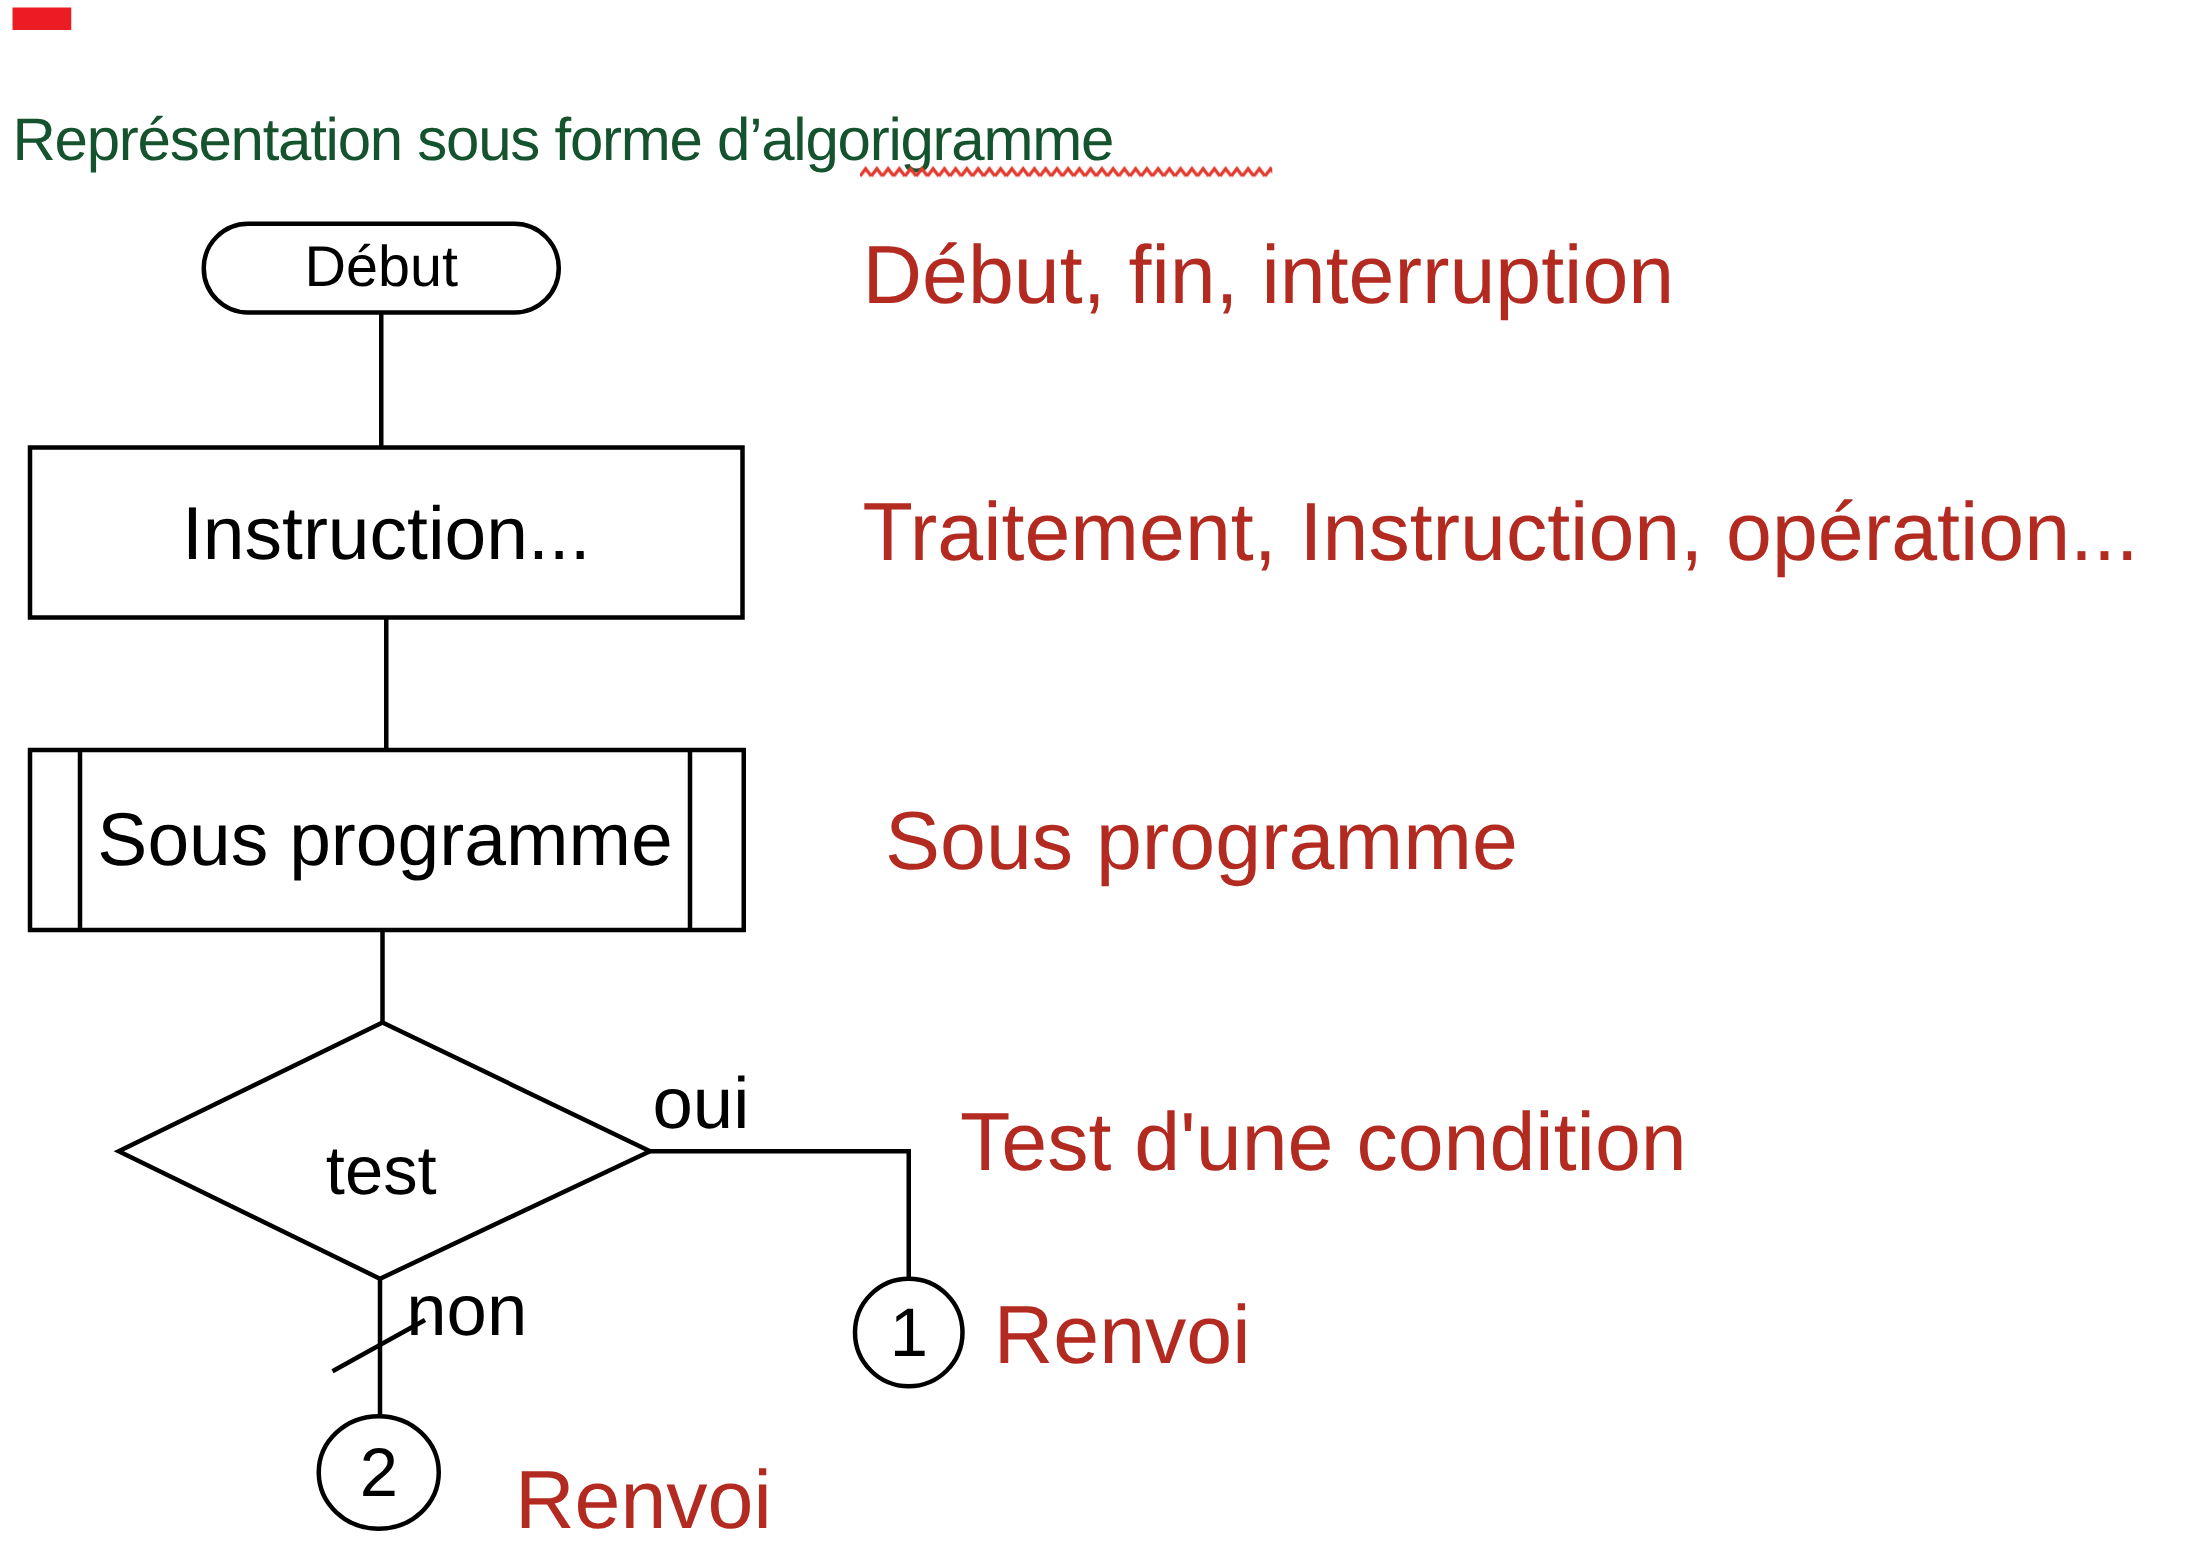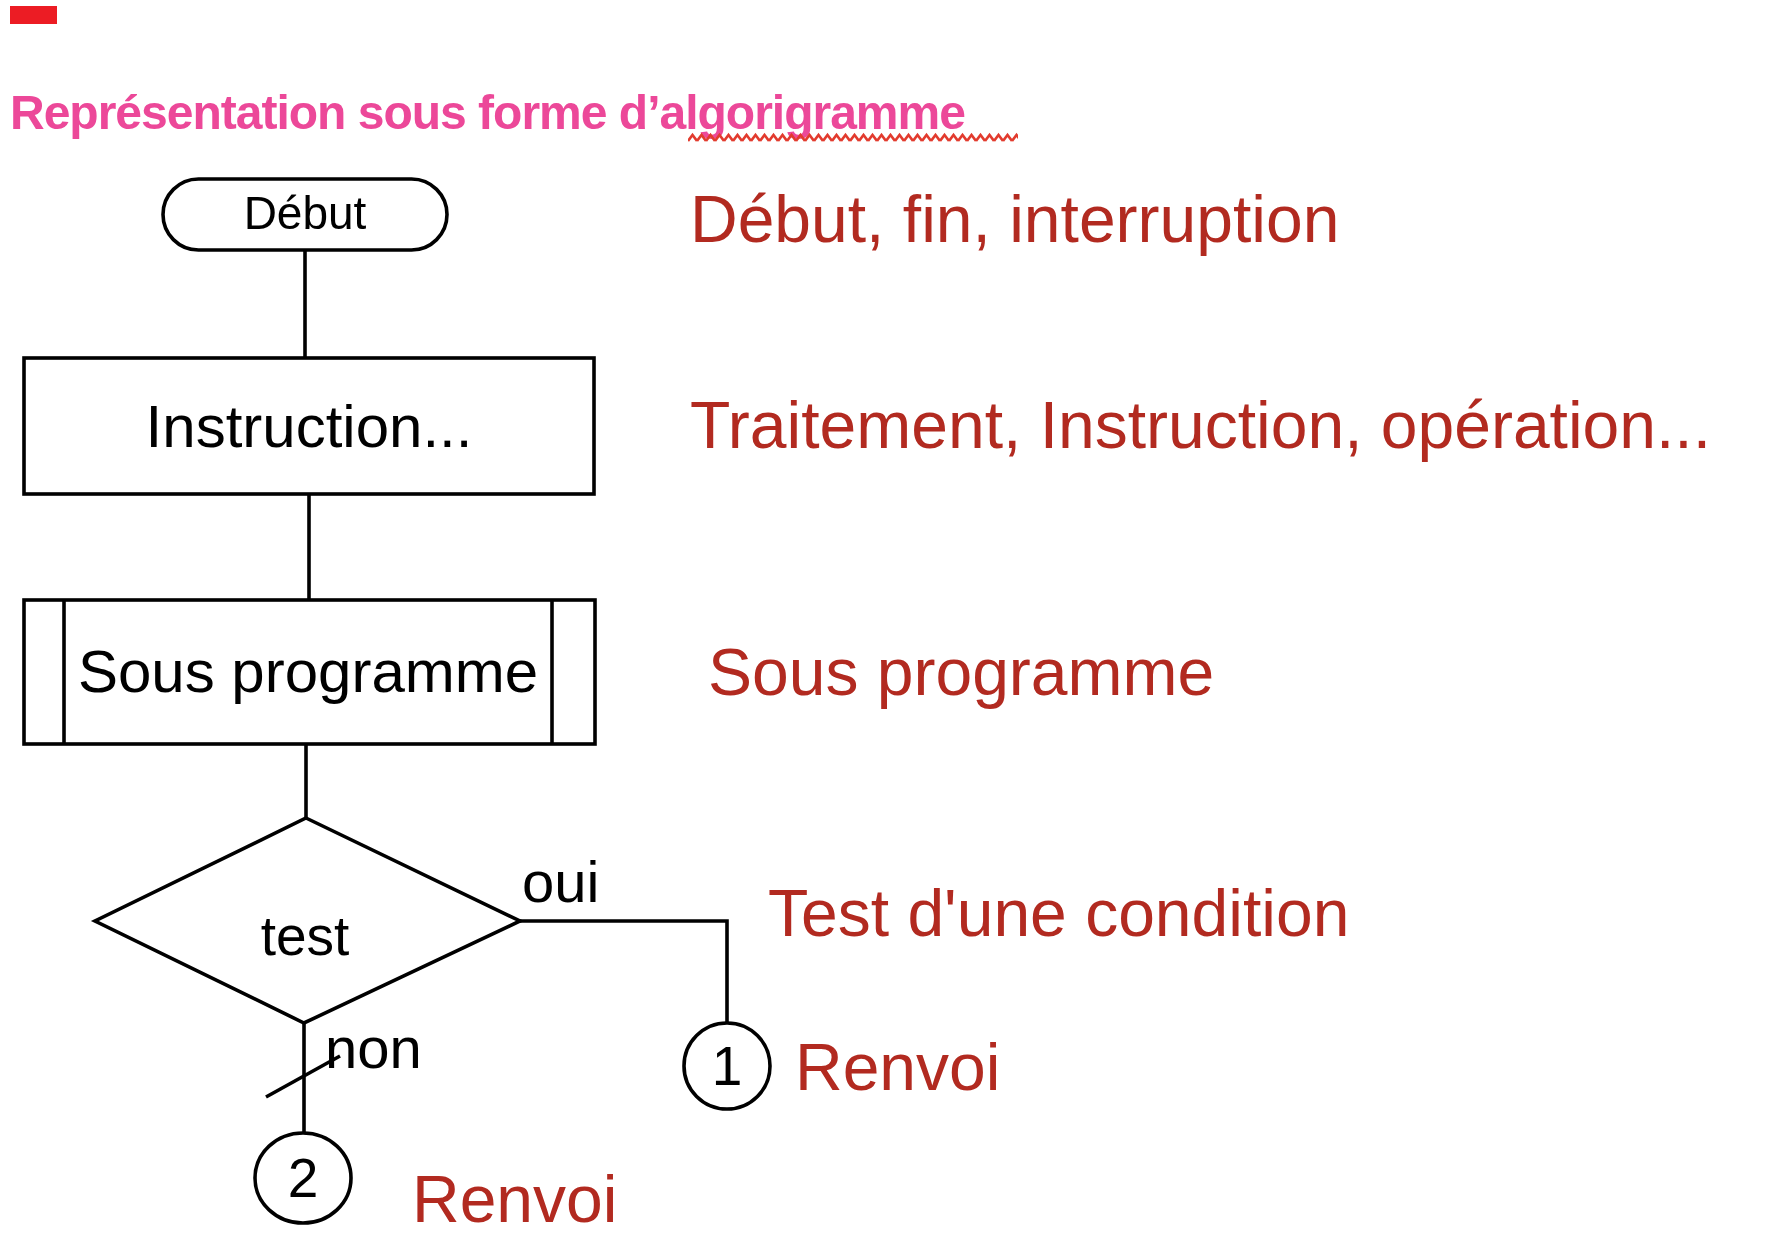--- a/index.html
+++ b/index.html
@@ -8,22 +8,22 @@
     background:#ffffff;
     font-family:"Liberation Sans", sans-serif;
   }
   #stage{position:absolute;left:0;top:0;width:1766px;height:1236px;}
   .accent-bar{
     position:absolute;left:10px;top:6px;width:47px;height:18px;
     background:#EC1C24;
   }
   .page-title{
     position:absolute;left:10px;top:89px;
-    font-size:48px;font-weight:bold;letter-spacing:-1px;line-height:1;
-    color:#ec4899;white-space:nowrap;
+    font-size:48px;font-weight:normal;letter-spacing:-1px;line-height:1;
+    color:#14532d;white-space:nowrap;
   }
   .squiggle{
     position:absolute;left:688px;top:131px;width:330px;height:14px;
   }
   svg text{font-family:"Liberation Sans", sans-serif;}
   .flow-label{fill:#000000;}
   .legend-text{fill:#B22A20;font-size:66px;}
 </style>
 </head>
 <body>

